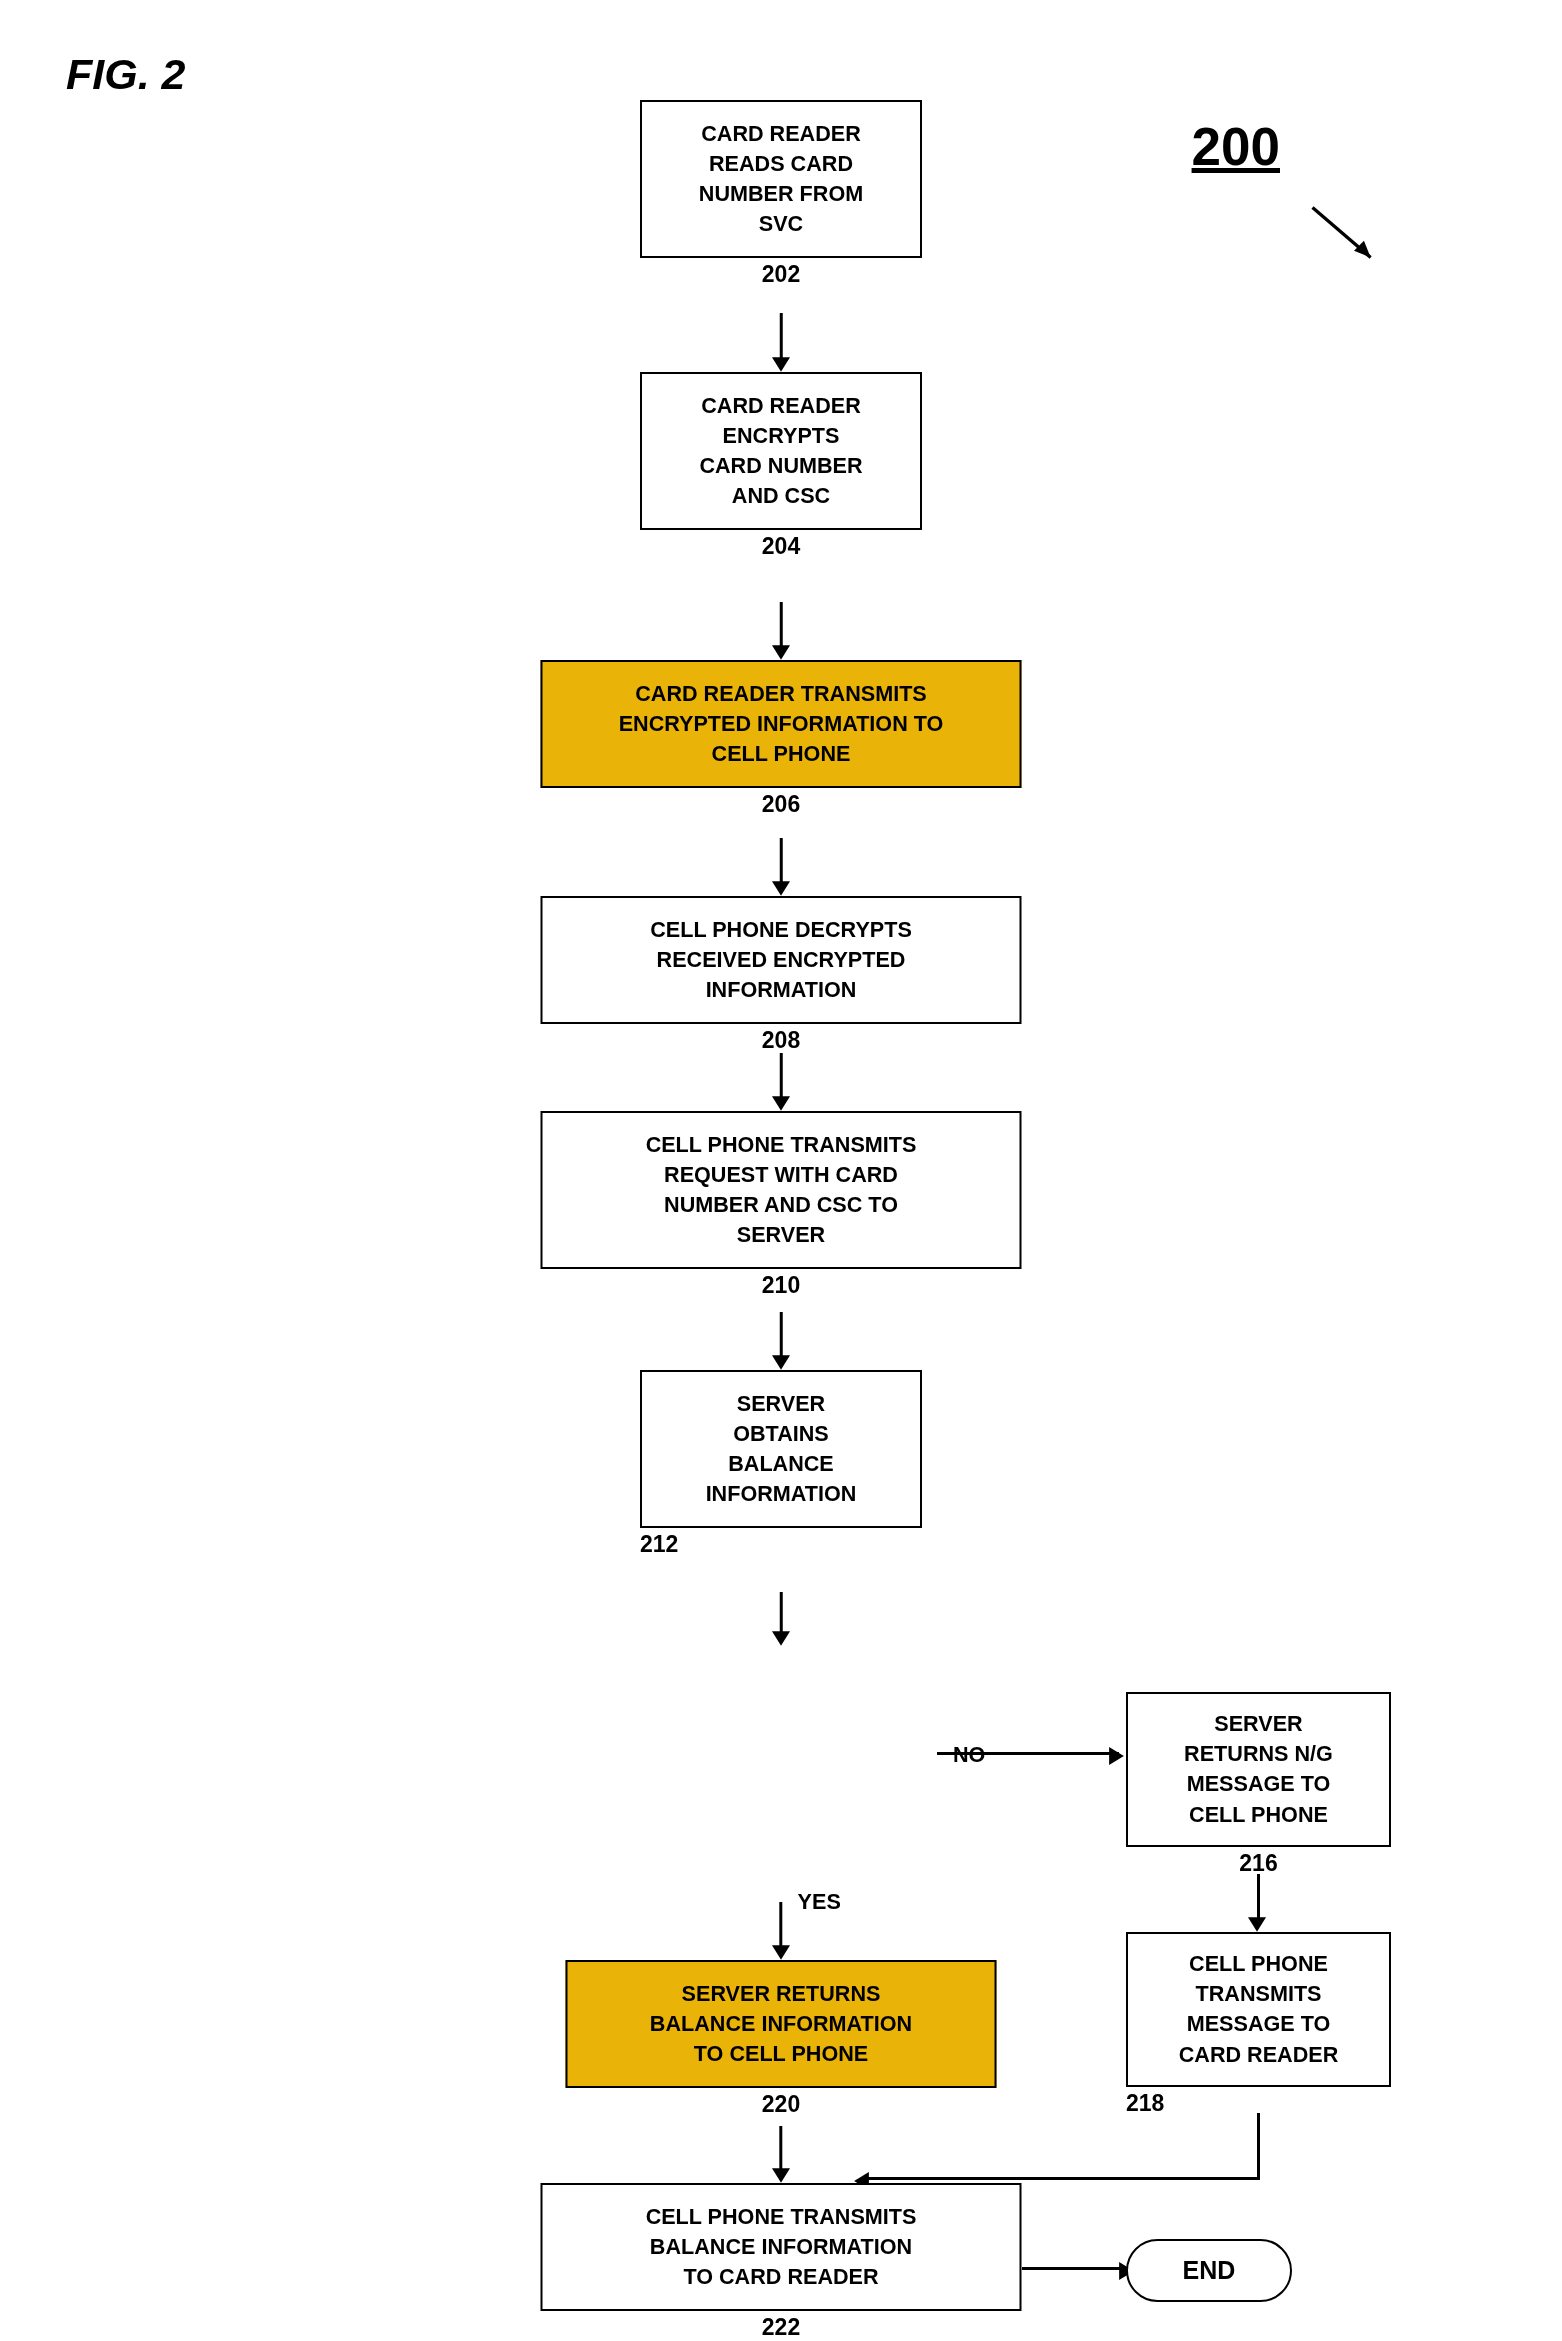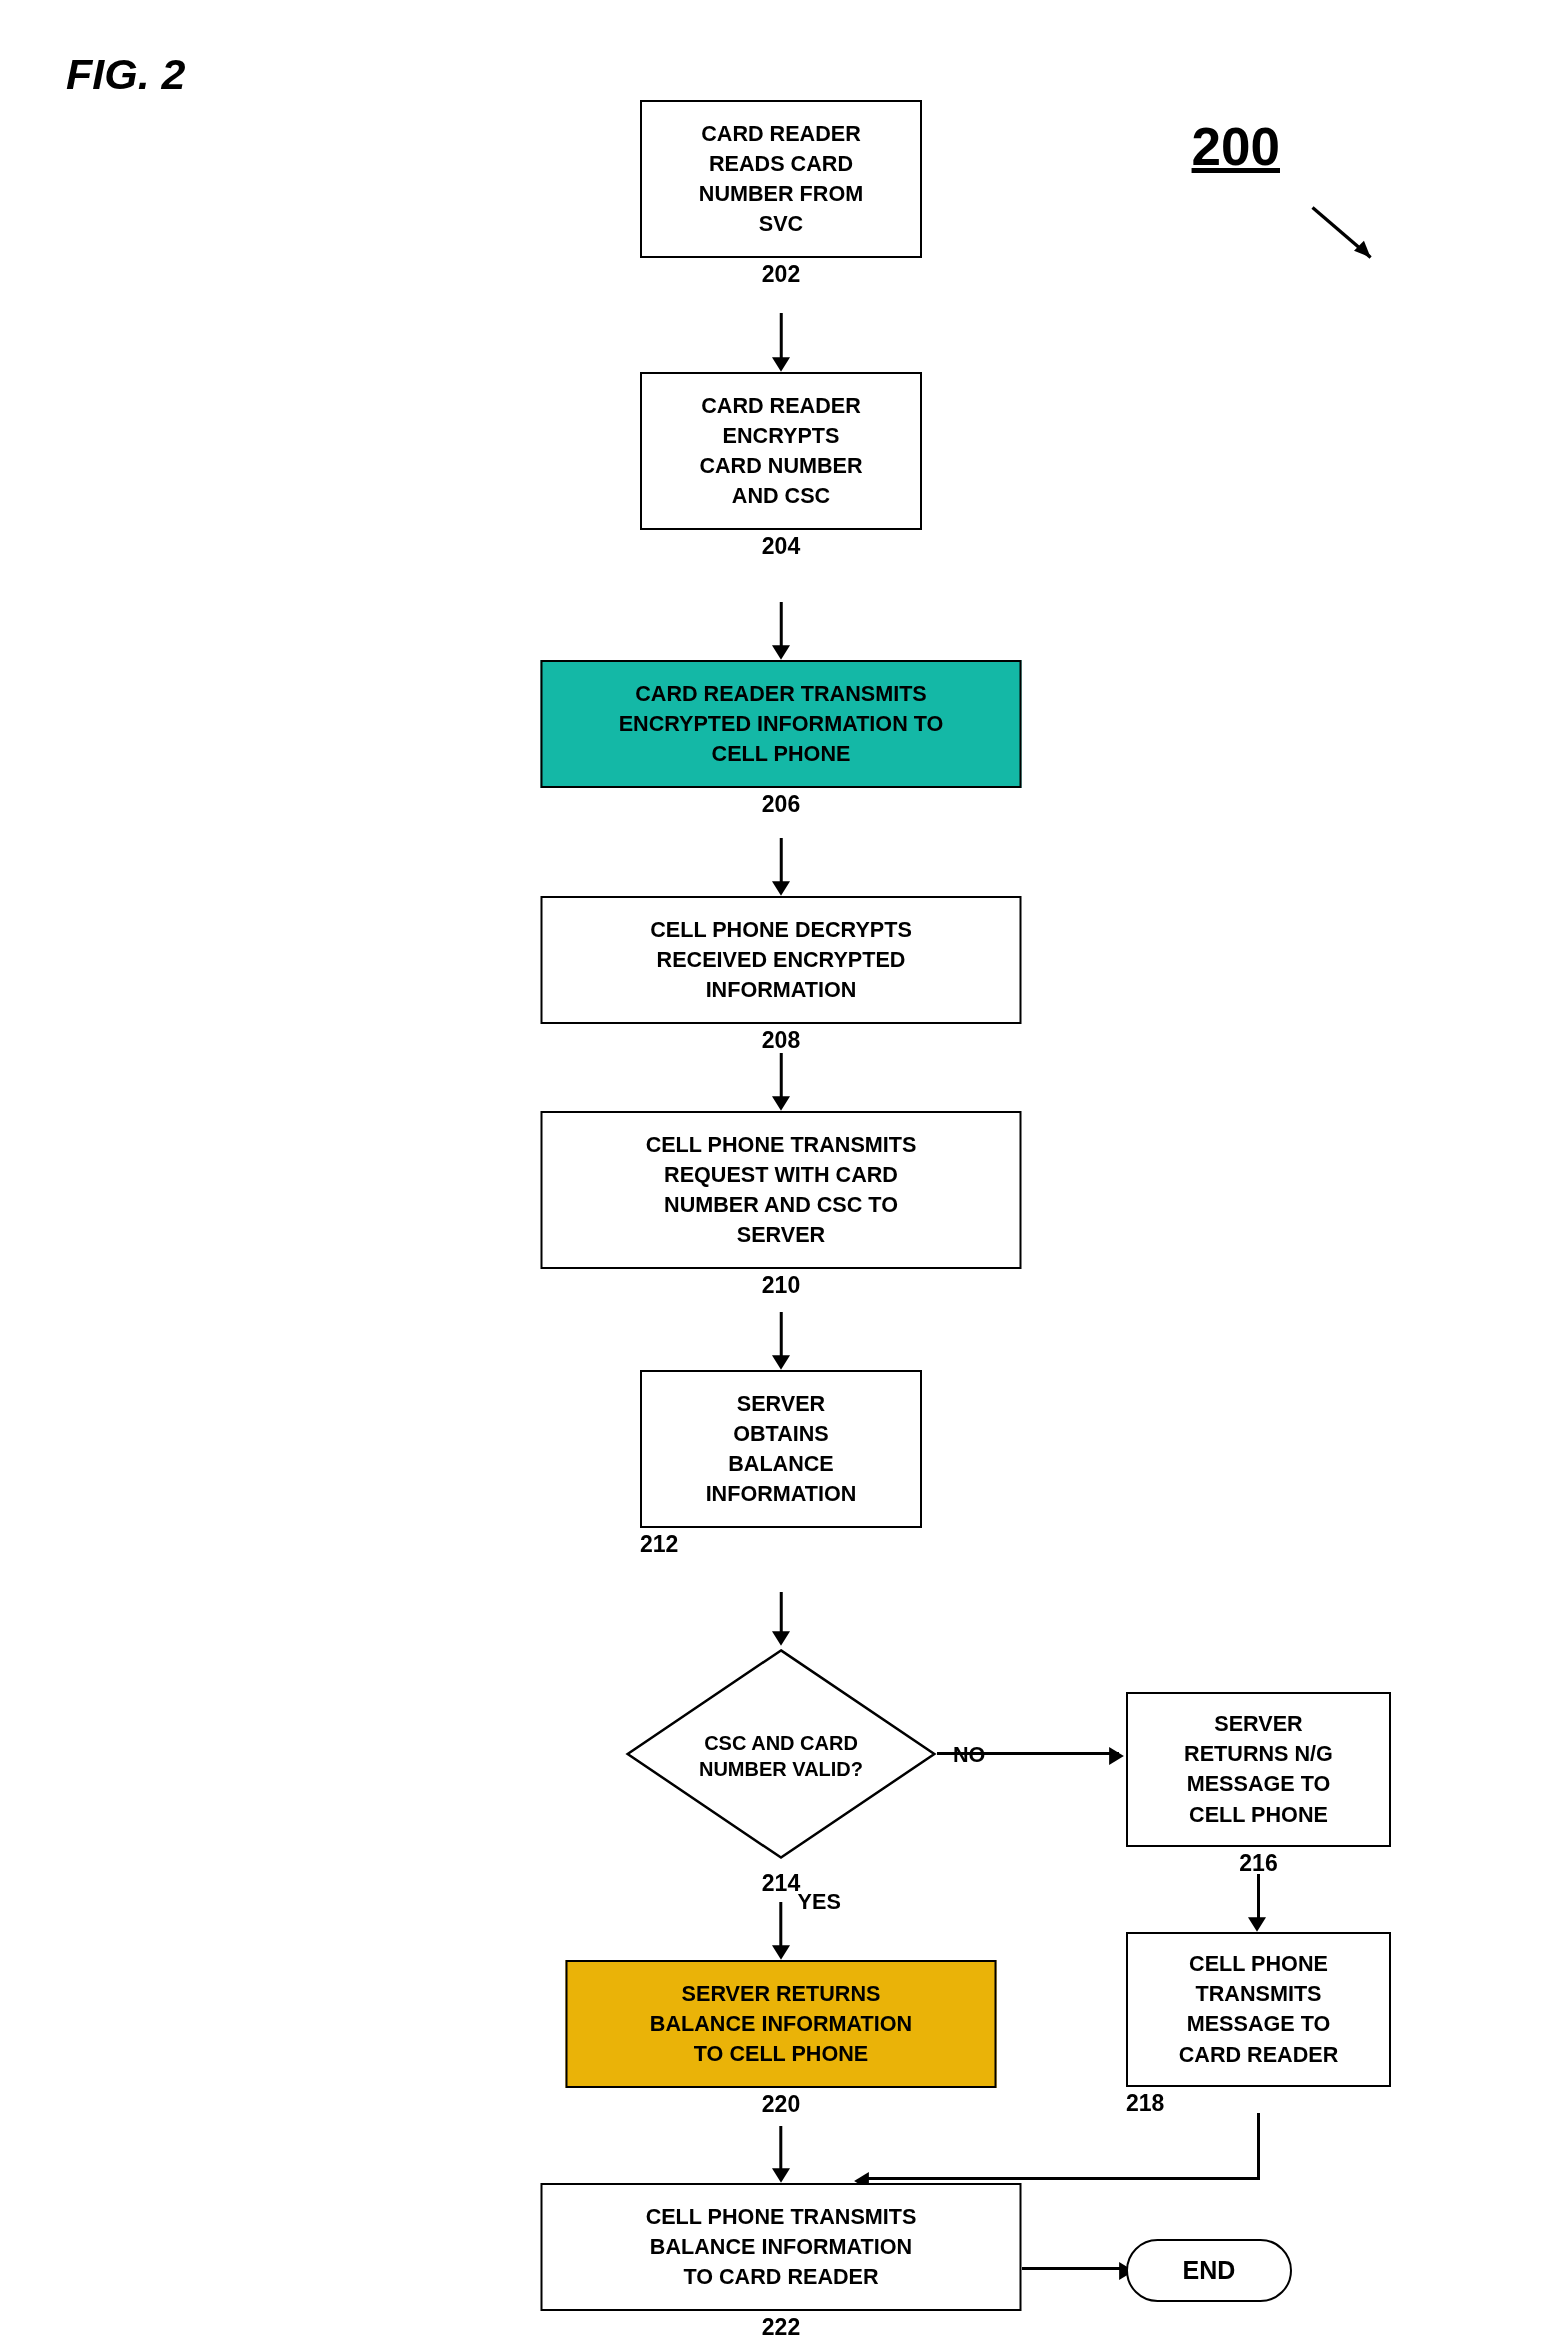--- a/index.html
+++ b/index.html
@@ -83,21 +83,21 @@
 
   <div style="position:absolute; top:602px; left:50%; transform:translateX(-50%); width:2.5px; height:50px; background:#000;"></div>
   <div style="position:absolute; top:645px; left:50%; transform:translateX(-9px);">
     <svg width="18" height="15" viewBox="0 0 22 18">
         <polygon points="0,0 22,0 11,18" fill="#000"></polygon>
       </svg>
   </div>
 
   <div style="position:absolute; top:660px; left:50%; transform:translateX(-50%);">
     <div style="position:relative; width:481px;">
-      <div style="border:2.5px solid #000; background:#14b8a6; text-align:center; font-size:21.6px; font-weight:bold; line-height:1.4; padding:16.6px 12.4px; width:481px; white-space:pre-line;">CARD READER TRANSMITS
+      <div style="border:2.5px solid #000; background:#eab308; text-align:center; font-size:21.6px; font-weight:bold; line-height:1.4; padding:16.6px 12.4px; width:481px; white-space:pre-line;">CARD READER TRANSMITS
 ENCRYPTED INFORMATION TO
 CELL PHONE</div>
       <div style="text-align:center; font-size:23px; font-weight:bold; margin-top:3.3px;">206</div>
     </div>
   </div>
 
   <div style="position:absolute; top:838px; left:50%; transform:translateX(-50%); width:2.5px; height:50px; background:#000;"></div>
   <div style="position:absolute; top:881px; left:50%; transform:translateX(-9px);">
     <svg width="18" height="15" viewBox="0 0 22 18">
         <polygon points="0,0 22,0 11,18" fill="#000"></polygon>
@@ -147,30 +147,20 @@
     </div>
   </div>
 
   <div style="position:absolute; top:1592px; left:50%; transform:translateX(-50%); width:2.5px; height:46px; background:#000;"></div>
   <div style="position:absolute; top:1631px; left:50%; transform:translateX(-9px);">
     <svg width="18" height="15" viewBox="0 0 22 18">
         <polygon points="0,0 22,0 11,18" fill="#000"></polygon>
       </svg>
   </div>
 
-  <div style="position:absolute; top:1646px; left:50%; transform:translateX(-50%);">
-    <svg width="315" height="216" viewBox="0 0 380 260">
-      <polygon points="190,5 375,130 190,255 5,130" fill="#fff" stroke="#000" stroke-width="3"></polygon>
-    </svg>
-    <div style="position:absolute; top:50%; left:50%; transform:translate(-50%,-50%); text-align:center; font-size:20px; font-weight:bold; line-height:1.3; width:216px;">
-      <div>CSC
-AND CARD NUMBER VALID?</div>
-    </div>
-    <div style="position:absolute; bottom:-31.5px; left:50%; transform:translateX(-50%); text-align:center; font-size:23px; font-weight:bold;">214</div>
-  </div>
 
   <div style="position:absolute; top:1889px; left:50%; transform:translateX(16.6px); font-size:21.6px; font-weight:bold;">YES</div>
 
   <div style="position:absolute; top:1742px; left:50%; transform:translateX(172px); font-size:21.6px; font-weight:bold;">NO</div>
 
   <div style="position:absolute; top:1752px; left:50%; transform:translateX(156px); width:182px; height:2.5px; background:#000;"></div>
   <div style="position:absolute; top:1747px; left:50%; transform:translateX(328px);">
     <svg width="15" height="18" viewBox="0 0 18 22">
         <polygon points="0,0 0,22 18,11" fill="#000"></polygon>
       </svg>

